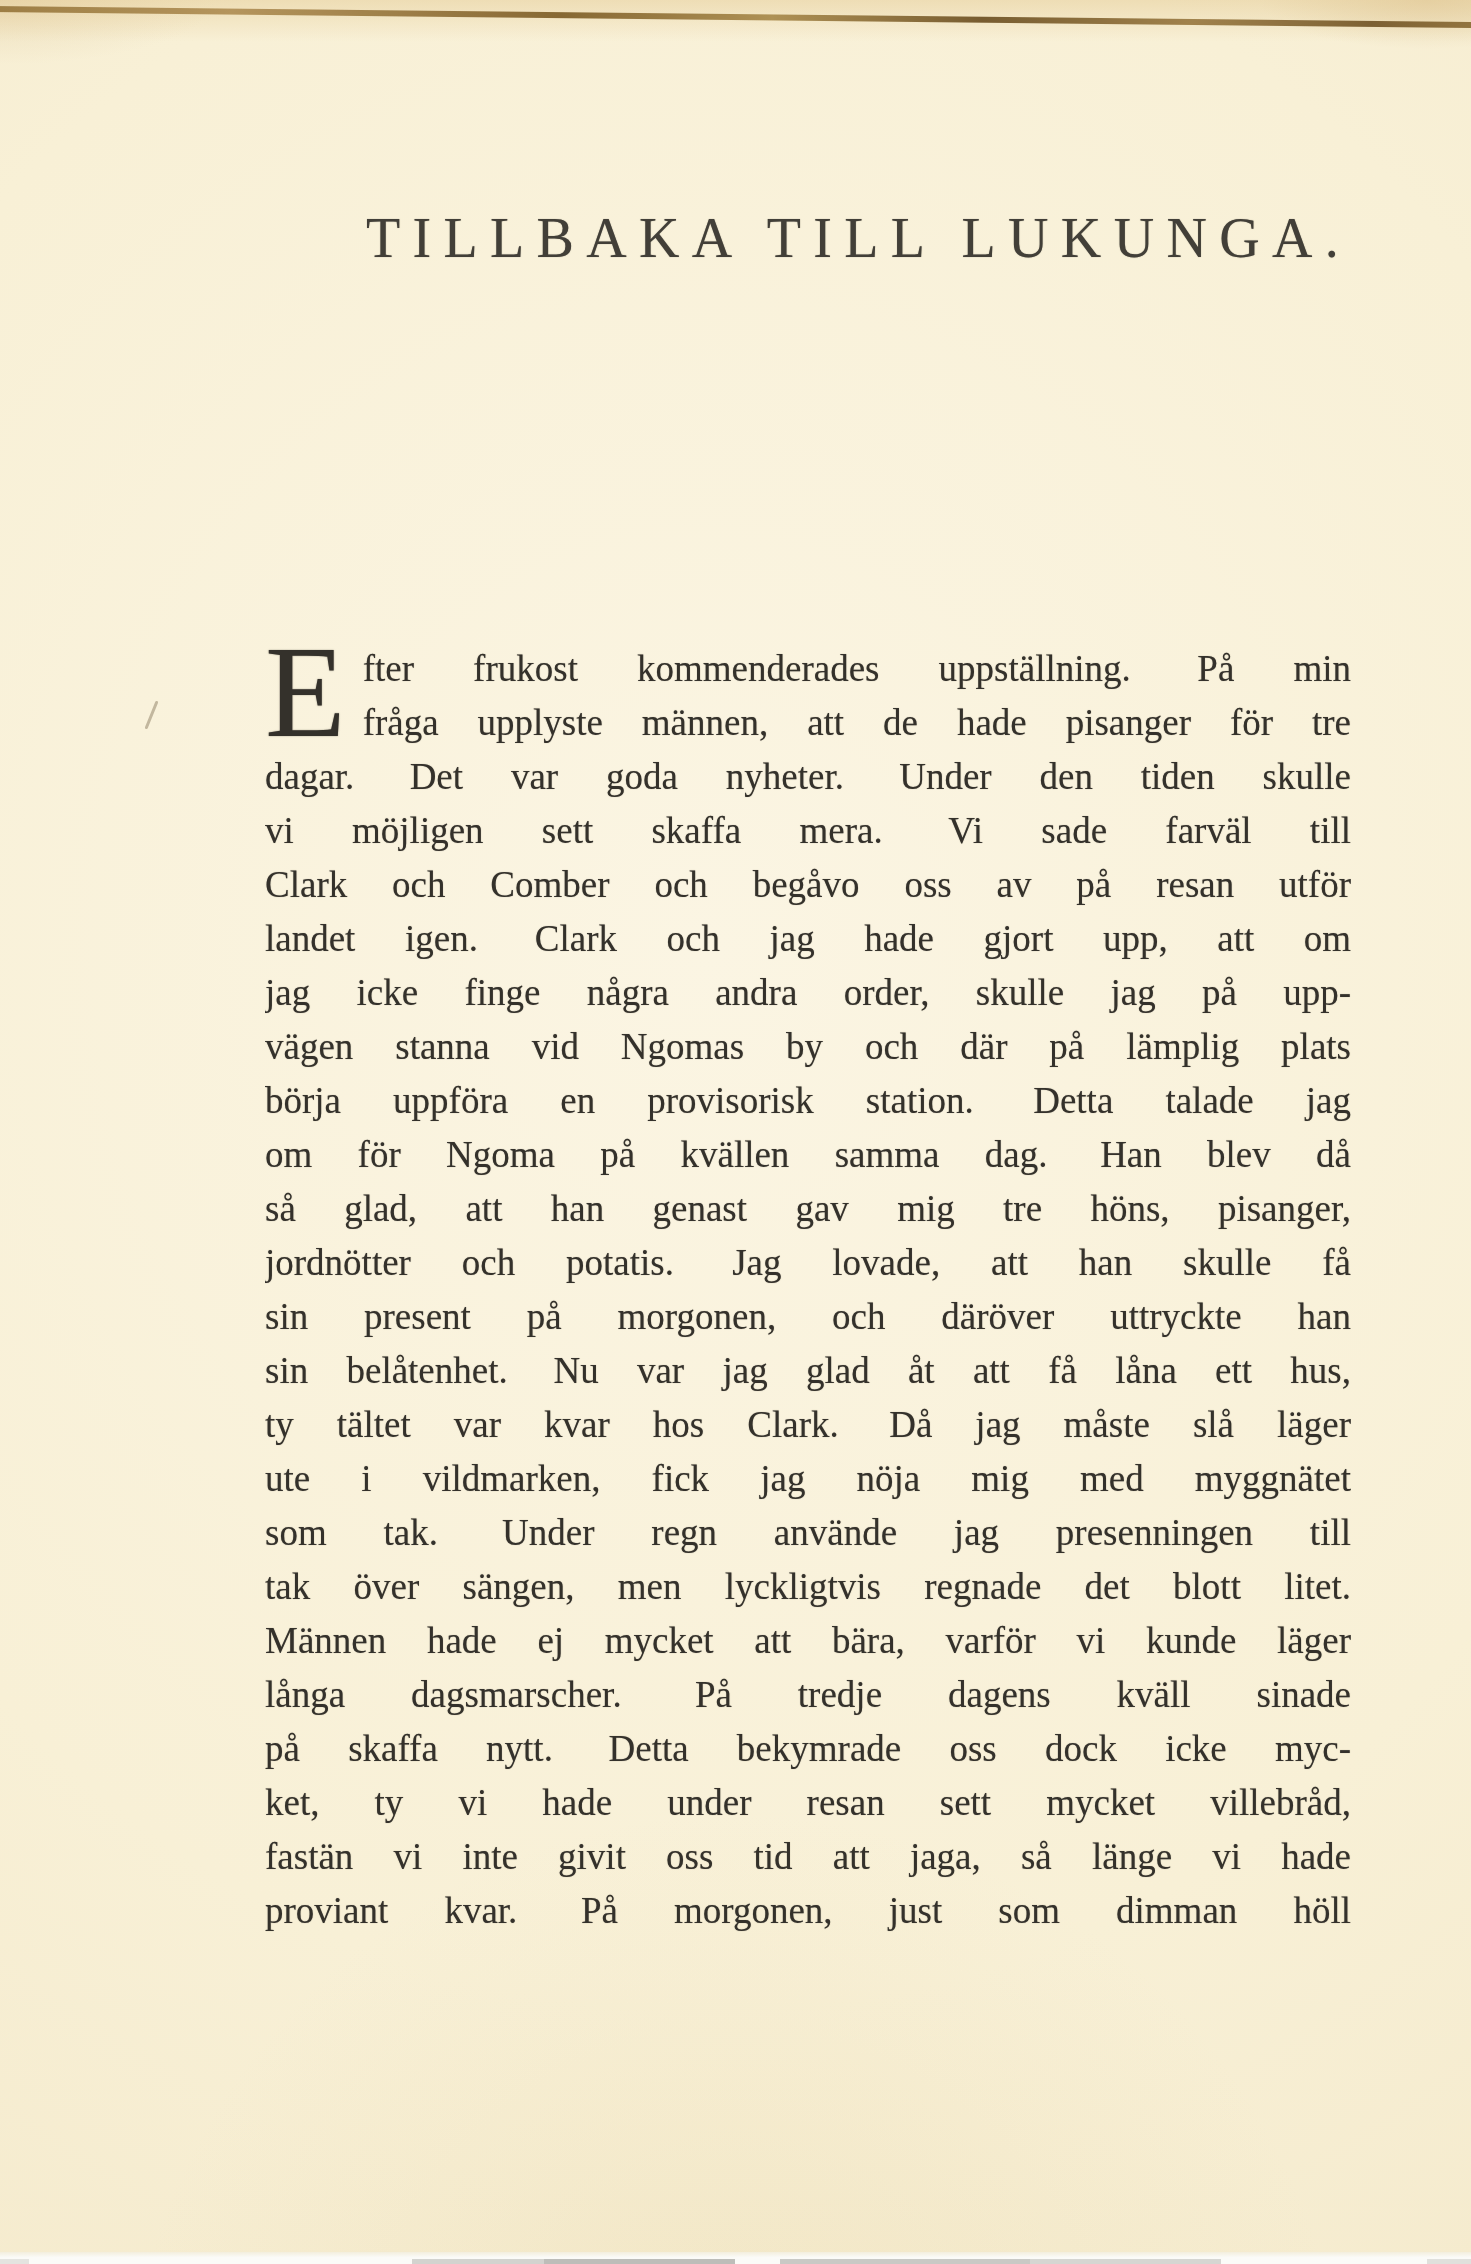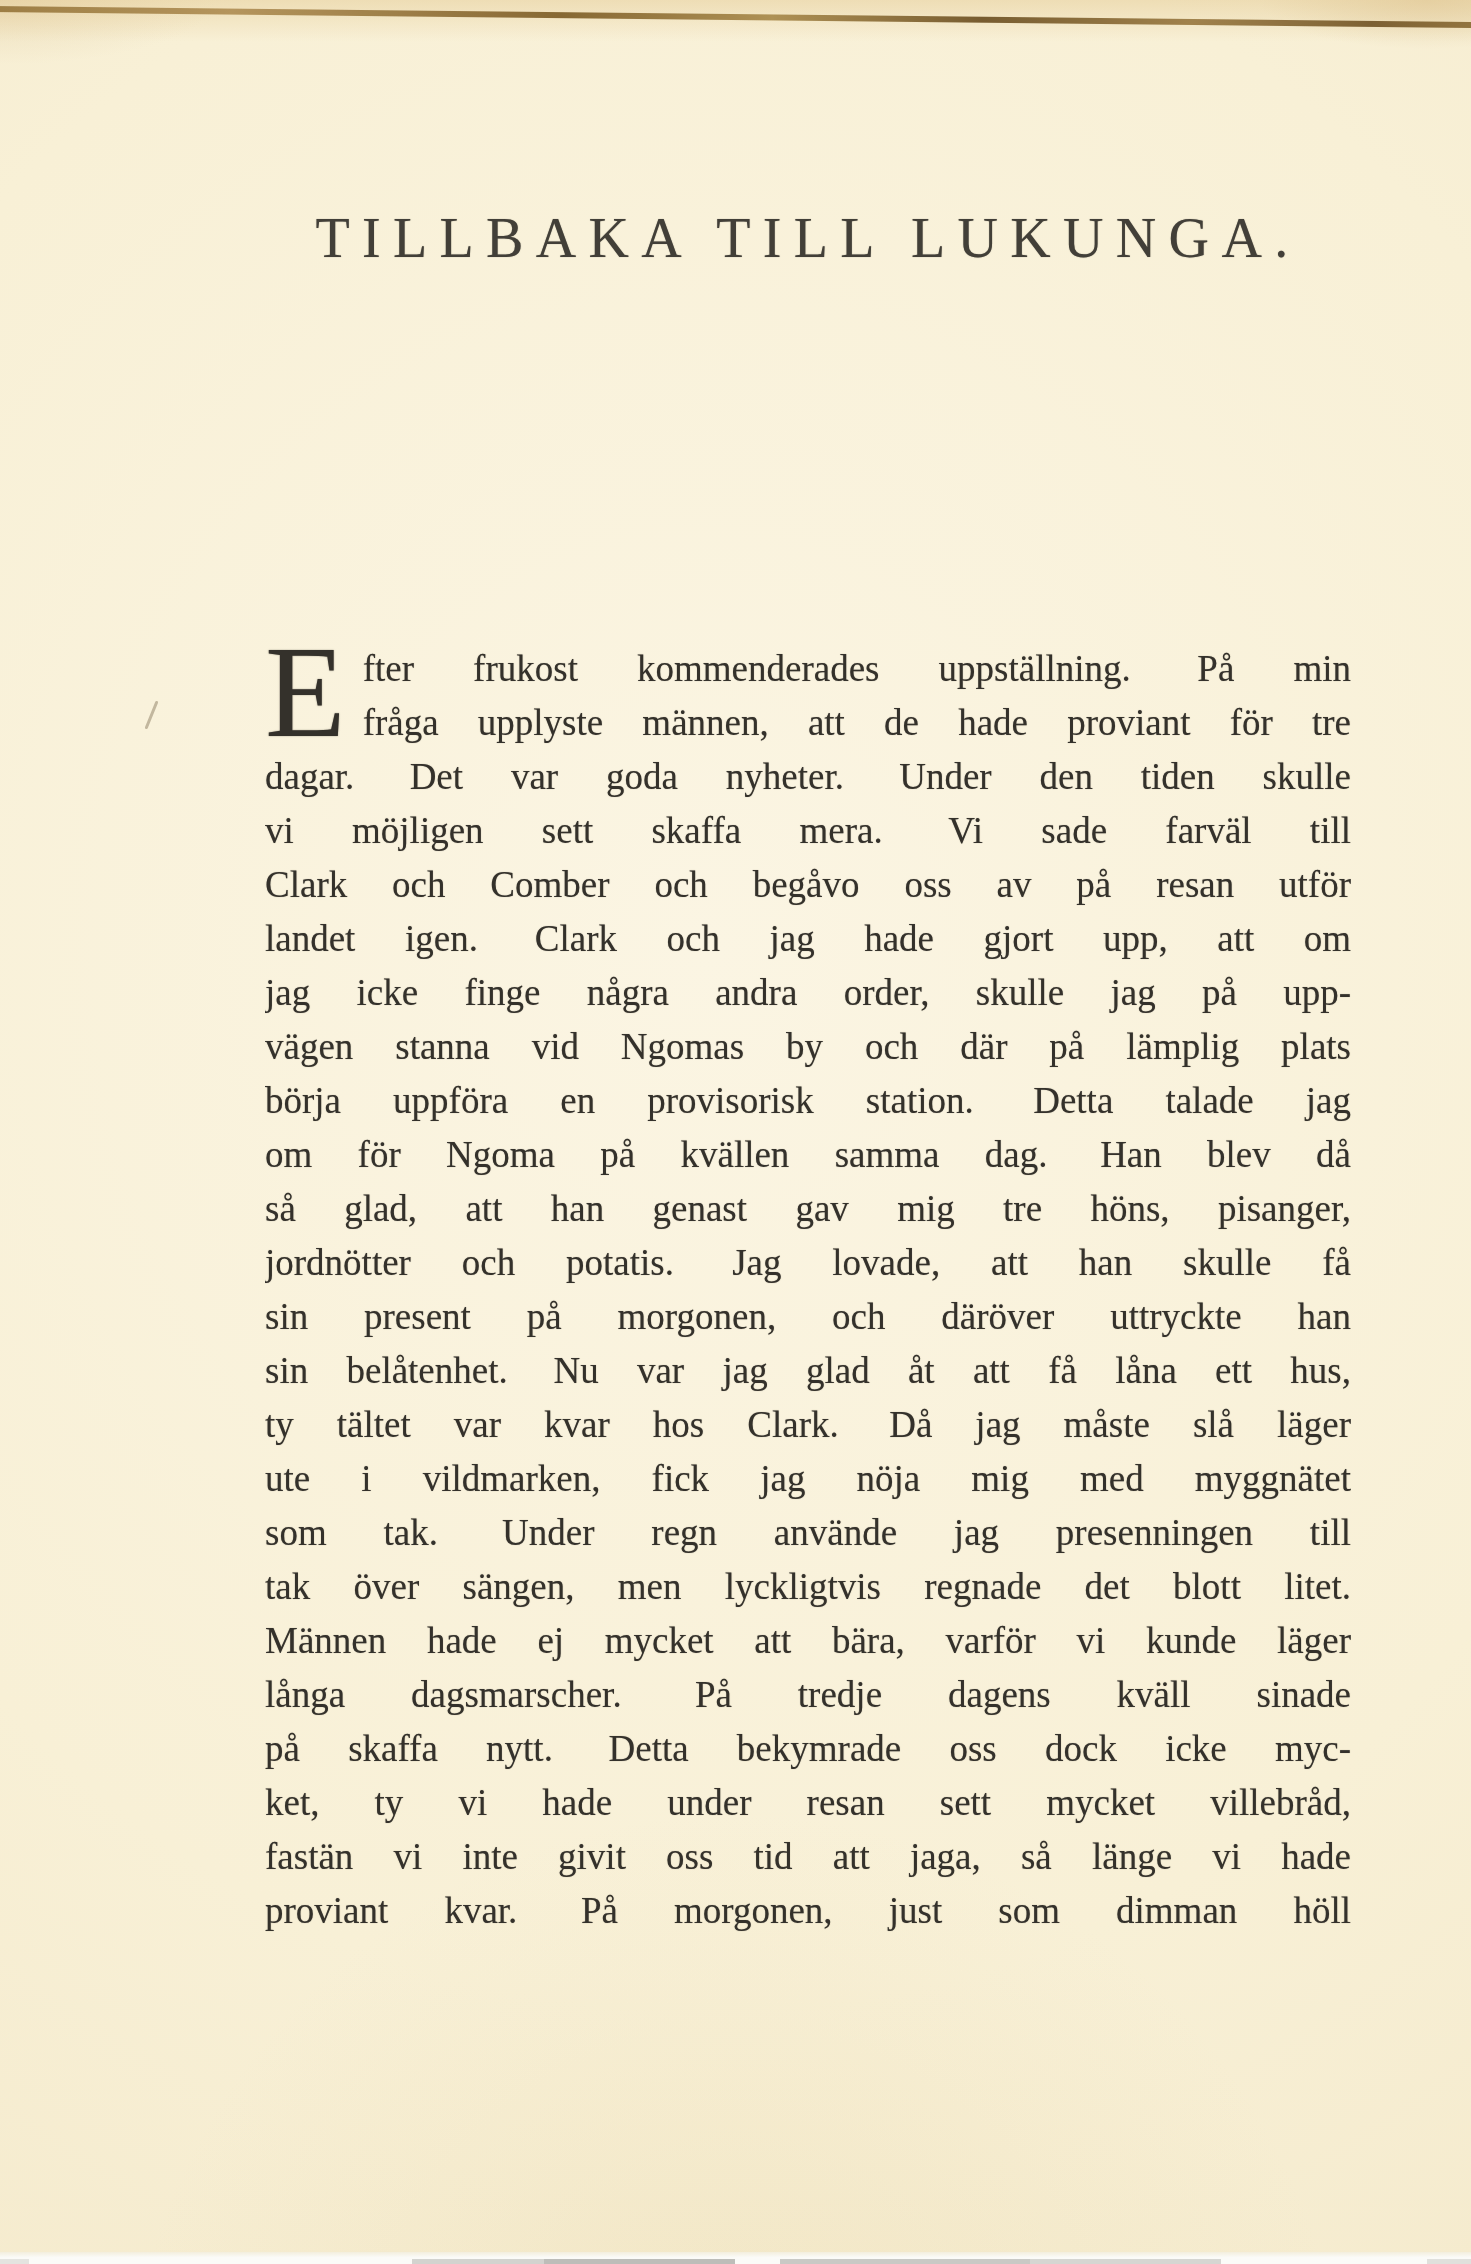--- a/index.html
+++ b/index.html
@@ -43,21 +43,21 @@
   }
   .strip-segments{
     position:absolute;left:0;bottom:0;height:5px;width:100%;
     background:linear-gradient(90deg,
       #e4e4e0 0 2%, transparent 2% 28%,
       #d3d3cf 28% 37%, #bdbdb9 37% 50%, transparent 50% 53%,
       #c9c9c5 53% 70%, #d6d6d2 70% 83%, transparent 83% 97%, #e0e0dc 97%);
   }
   .title{
     position:absolute;top:206px;left:265px;width:1086px;margin:0;
-    font-weight:normal;font-size:56px;letter-spacing:.22em;text-align:center;
+    font-weight:normal;font-size:56px;letter-spacing:.22em;text-align:right;
     color:var(--title-ink);
     text-shadow:0 0 1px rgba(62,58,48,.55);
     white-space:nowrap;
   }
   .body-text{
     position:absolute;left:265px;top:642px;width:1086px;
     color:var(--ink);
   }
   .dropcap{
     float:left;height:104px;margin:-2px 17px 0 0;
@@ -83,21 +83,21 @@
 <div class="page">
   <div class="top-edge-line"></div>
 
   <h1 class="title">TILLBAKA TILL LUKUNGA.</h1>
 
   <div class="pencil-mark"></div>
 
   <div class="body-text">
     <span class="dropcap">E</span>
     <div class="line">fter frukost kommenderades uppställning.  På min</div>
-    <div class="line">fråga upplyste männen, att de hade proviant för tre</div>
+    <div class="line">fråga upplyste männen, att de hade pisanger för tre</div>
     <div class="line">dagar.  Det var goda nyheter.  Under den tiden skulle</div>
     <div class="line">vi möjligen sett skaffa mera.  Vi sade farväl till</div>
     <div class="line">Clark och Comber och begåvo oss av på resan utför</div>
     <div class="line">landet igen.  Clark och jag hade gjort upp, att om</div>
     <div class="line">jag icke finge några andra order, skulle jag på upp-</div>
     <div class="line">vägen stanna vid Ngomas by och där på lämplig plats</div>
     <div class="line">börja uppföra en provisorisk station.  Detta talade jag</div>
     <div class="line">om för Ngoma på kvällen samma dag.  Han blev då</div>
     <div class="line">så glad, att han genast gav mig tre höns, pisanger,</div>
     <div class="line">jordnötter och potatis.  Jag lovade, att han skulle få</div>

